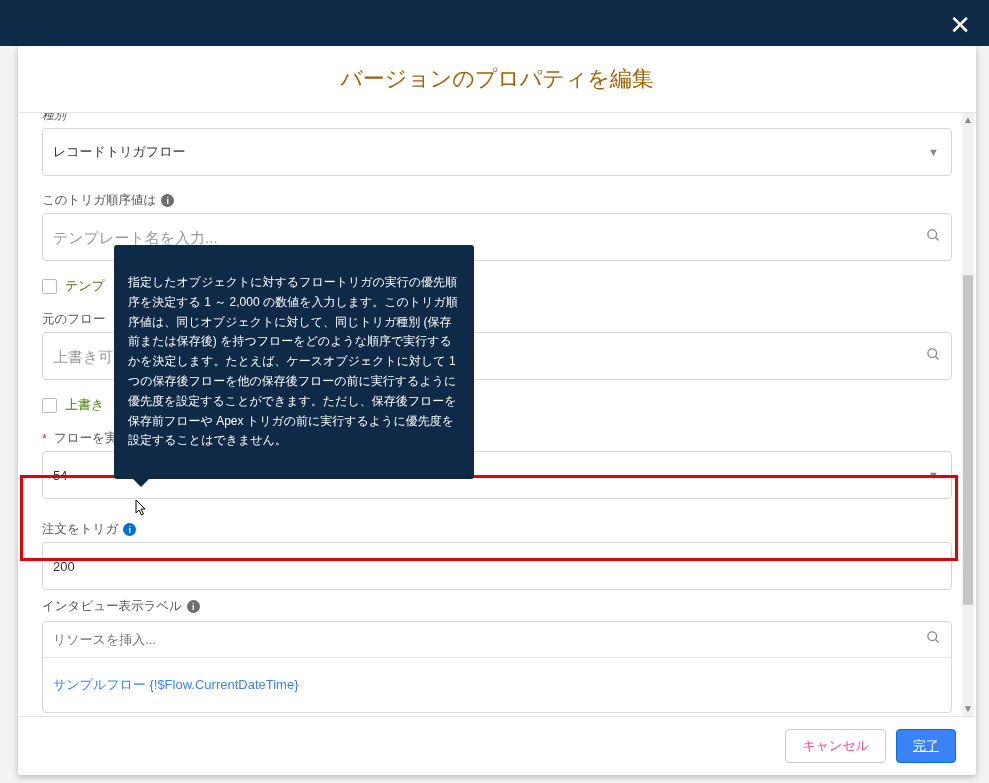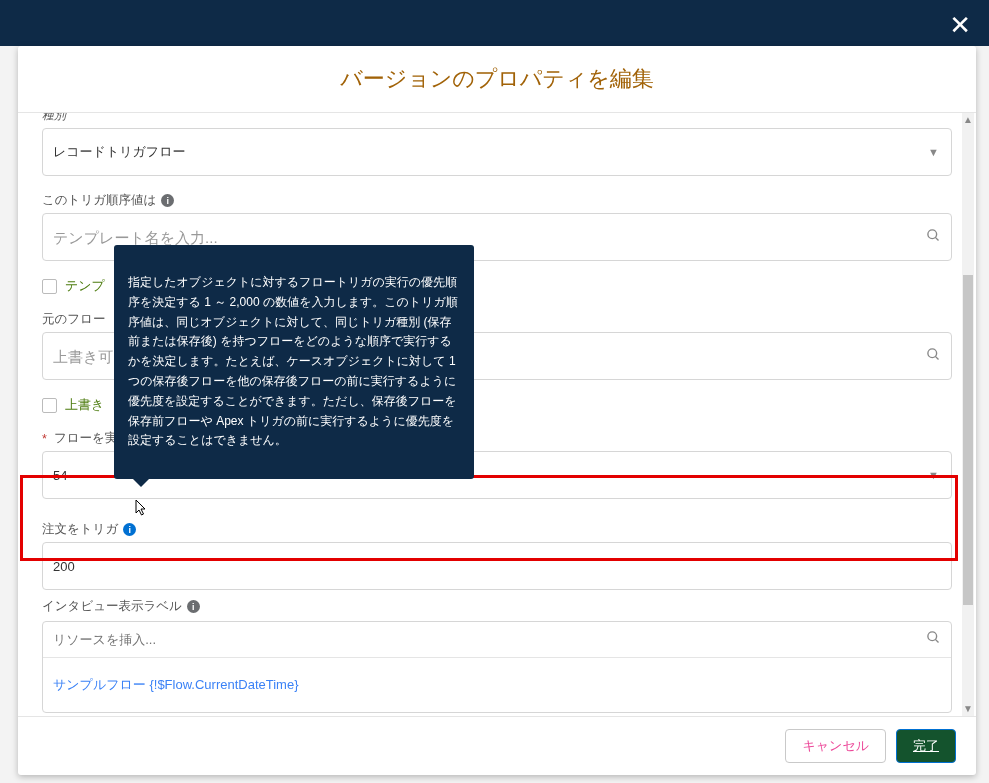--- a/index.html
+++ b/index.html
@@ -218,21 +218,21 @@
   .btn {
     border: 1px solid #c9c9c9;
     background: #fff;
     color: #ec4899;
     font-size: 13px;
     padding: 7px 16px;
     border-radius: 4px;
     cursor: pointer;
   }
   .btn.primary {
-    background: #14532d;
+    background: #3b82f6;
     color: #fff;
     border-color: #0070d2;
     text-decoration: underline;
   }
 </style>
 </head>
 <body>
 
 <div class="header-strip">
   <span class="close-x">✕</span>

